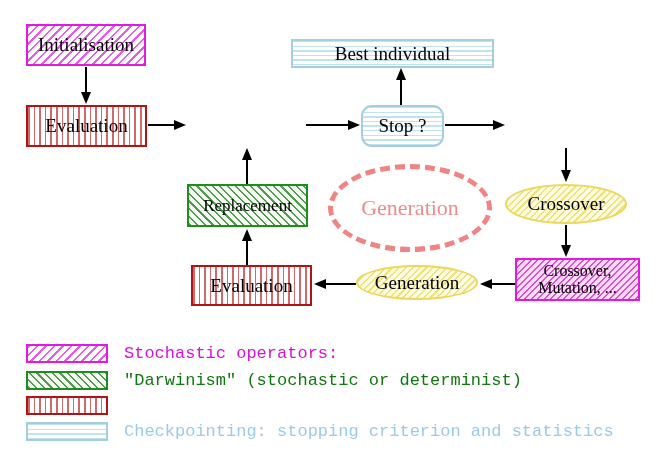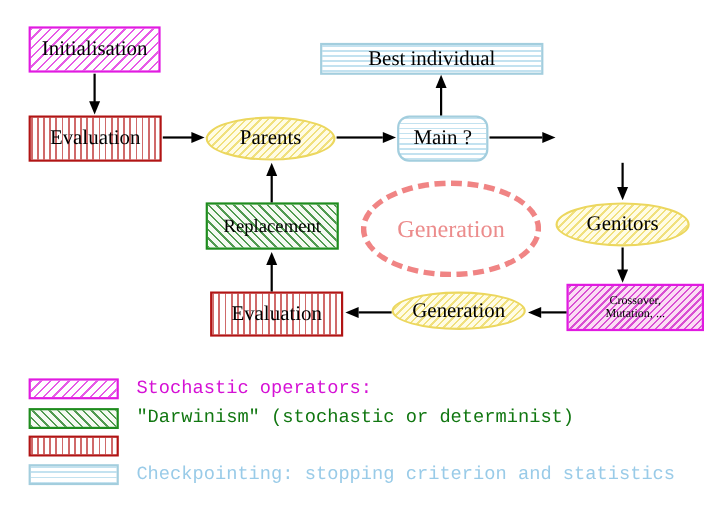--- a/index.html
+++ b/index.html
@@ -50,58 +50,55 @@
   .ahead.down {border-left:5px solid transparent;border-right:5px solid transparent;border-top:12px solid #000;}
   
   .legend-row{position:absolute;left:26px;display:flex;align-items:center;font-family:Liberation Mono, monospace;}
   .swatch{width:78px;height:15px;flex:0 0 auto;}
   .legend-text{margin-left:16px;font-size:17px;white-space:nowrap;}
   .t-magenta{color:#d511d5;}
   .t-yellow{color:#efd226;}
   .t-green{color:#117711;}
   .t-red{color:#cc1111;}
   .t-blue{color:#99cbe8;}
-  .two-line{font-size:11px;}
+  .two-line{font-size:16px;}
 </style>
 </head>
 <body>
 
 <div id="stage">
 
   <div class="node hatch-magenta" style="left:26px;top:24px;width:120px;height:42px;">
     <span>Initialisation</span>
   </div>
 
   <div class="node stripe-red" style="left:26px;top:105px;width:121px;height:42px;">
     <span>Evaluation</span>
   </div>
 
-  <div class="node ellipse-yellow" style="left:187px;top:106px;width:118px;height:40px;">
-    <span>Parents</span>
-  </div>
 
   <div class="node stripe-cyan" style="left:291px;top:39px;width:203px;height:29px;">
     <span>Best individual</span>
   </div>
 
   <div class="node stripe-cyan rounded" style="left:361px;top:105px;width:83px;height:42px;">
-    <span>Main ?</span>
+    <span>Stop ?</span>
   </div>
 
 
   <div class="node hatch-green" style="left:187px;top:184px;width:121px;height:43px;font-size:17px;">
     <span>Replacement</span>
   </div>
 
   <div class="node gen-ellipse" style="left:328px;top:164px;width:164px;height:88px;">
     <span>Generation</span>
   </div>
 
   <div class="node ellipse-yellow" style="left:505px;top:184px;width:122px;height:40px;">
-    <span>Genitors</span>
+    <span>Crossover</span>
   </div>
 
   <div class="node stripe-red" style="left:191px;top:265px;width:121px;height:41px;">
     <span>Evaluation</span>
   </div>
 
   <div class="node ellipse-yellow" style="left:356px;top:265px;width:122px;height:35px;">
     <span>Generation</span>
   </div>
 

